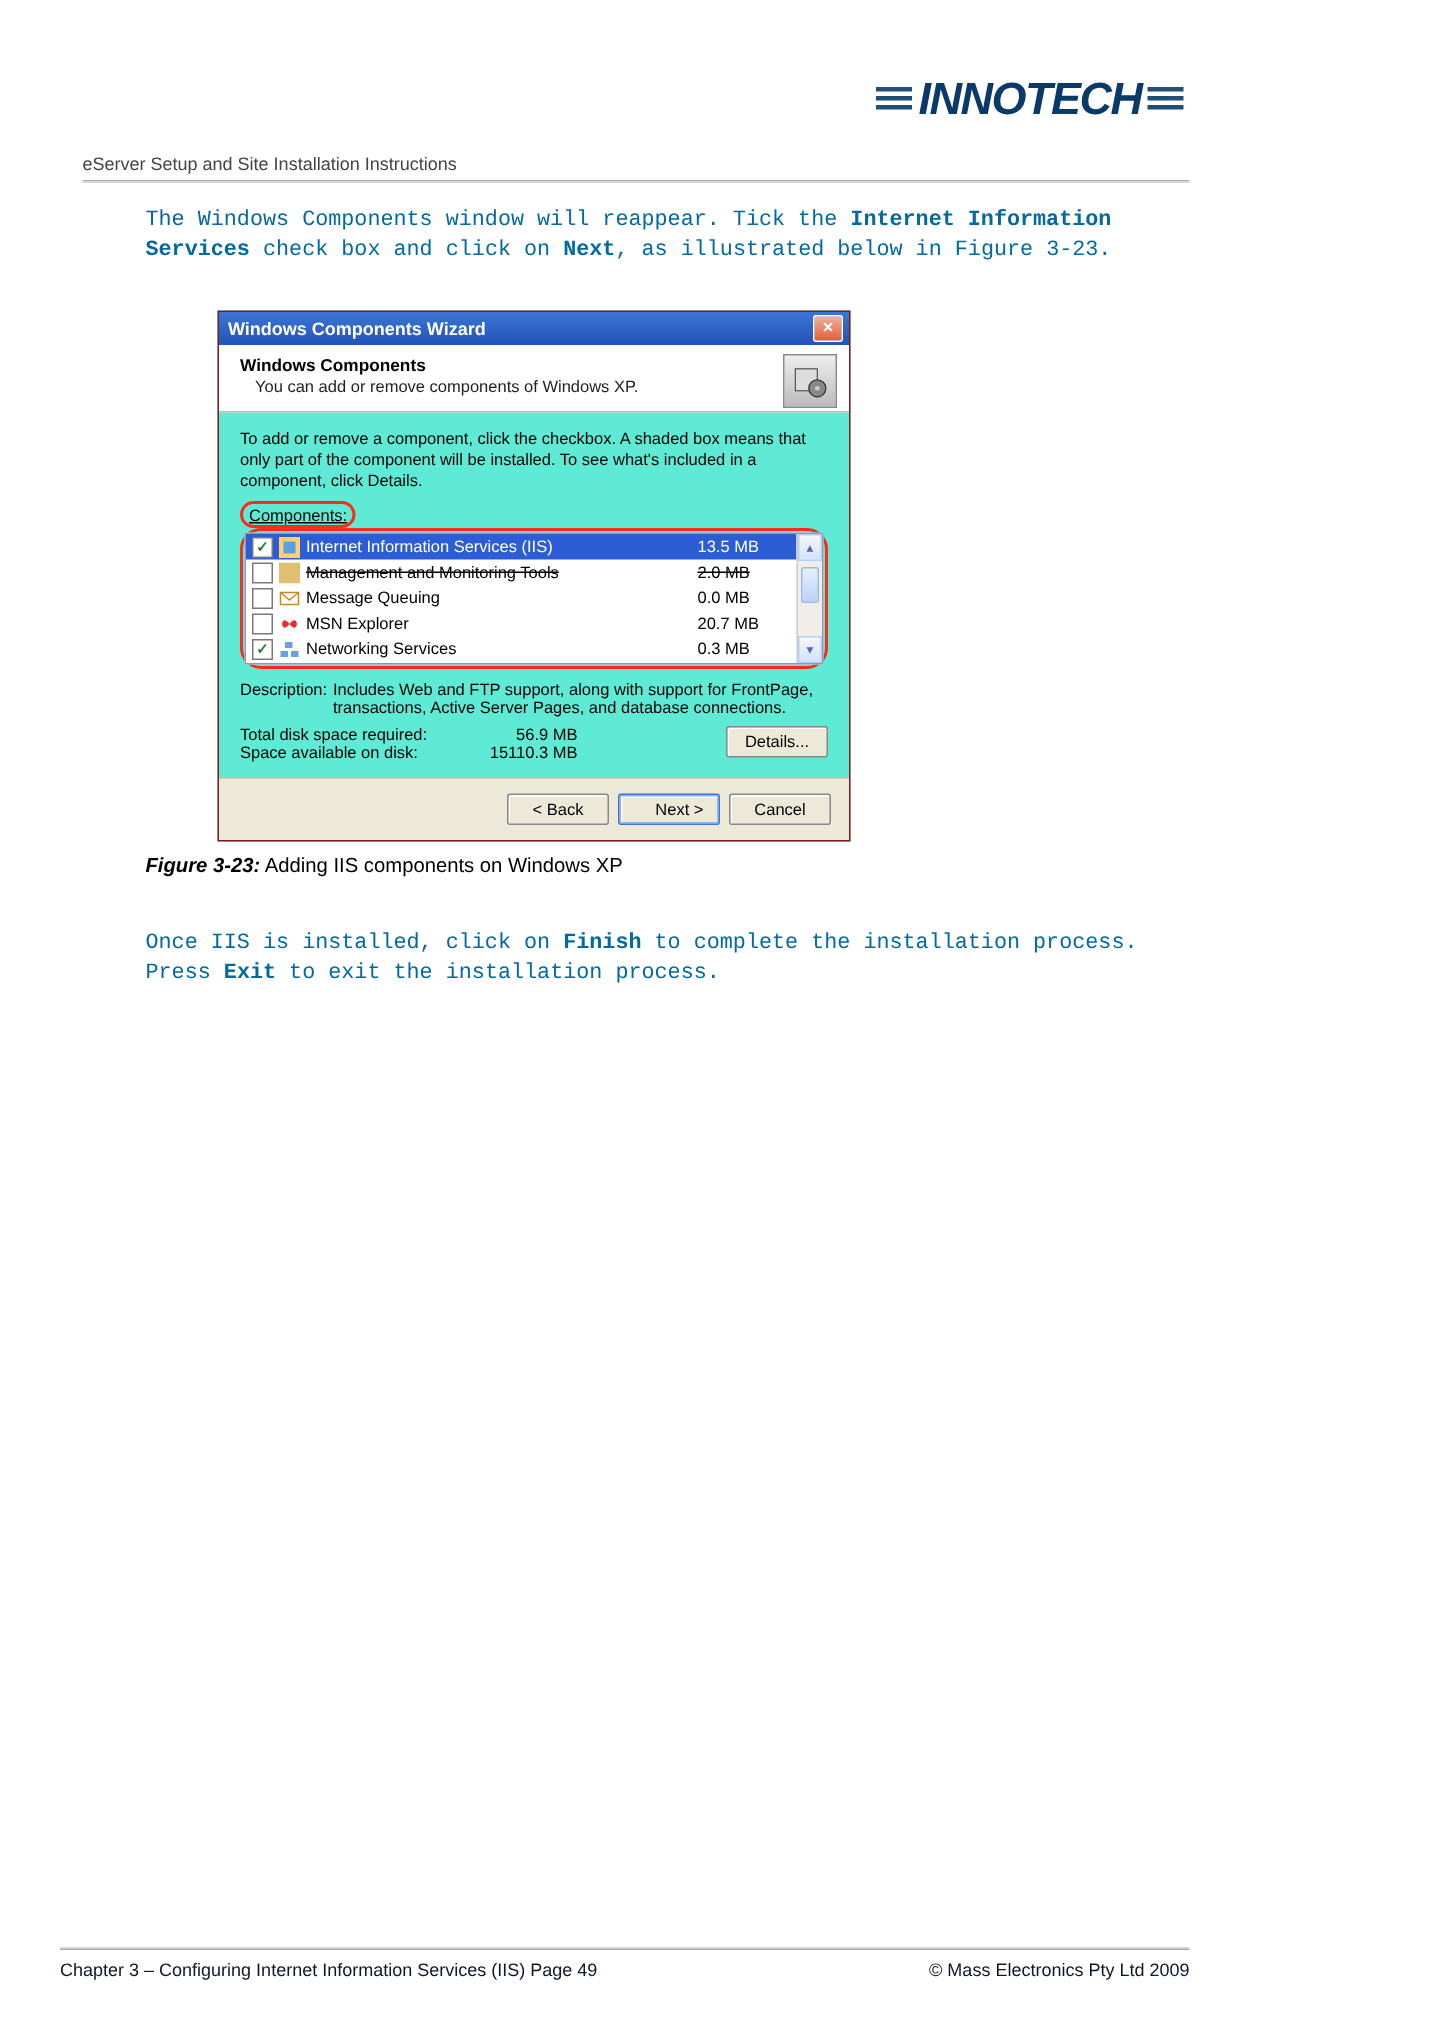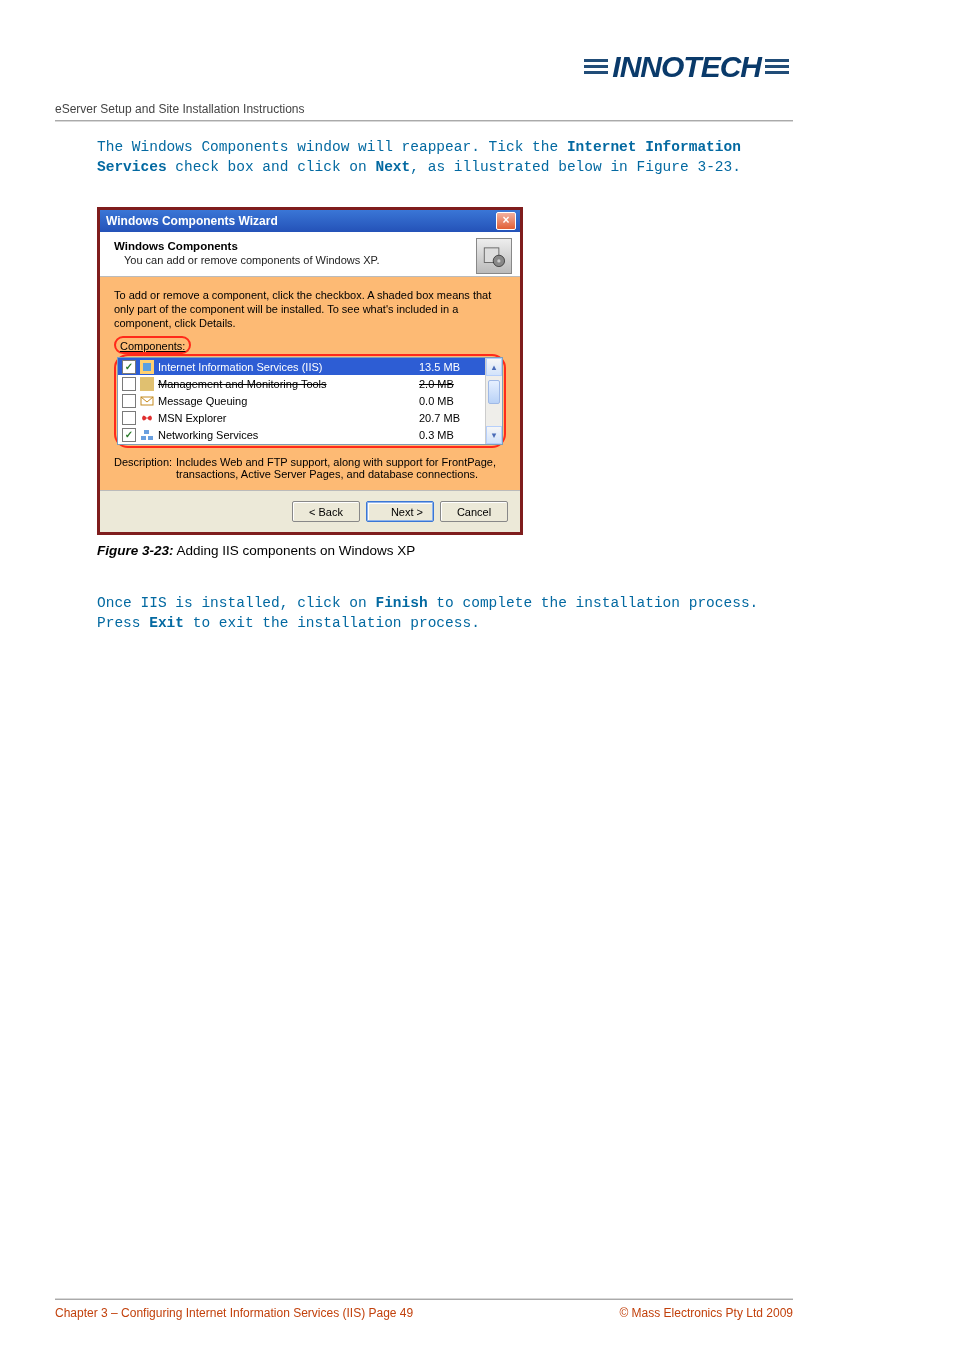--- a/index.html
+++ b/index.html
@@ -56,24 +56,25 @@
     font-size: 14.5px;
     line-height: 1.35;
     color: #0369a1;
     font-family: Liberation Mono, monospace;
   }
   .bold { font-weight: 700; }
   .figure-wrap { margin-top: 30px; }
   
   .wizard {
     width: 420px;
-    border: 3px solid #7f1d1d;
-    background: #fdba74;
+    border: 1px solid #7f1d1d;
+    background: #5eead4;
     font-family: Tahoma, Arial, sans-serif;
     font-size: 11px;
+    margin-left: 48px;
   }
   .wiz-titlebar {
     height: 22px;
     background: linear-gradient(#3a76d6, #2452b8);
     display: flex;
     align-items: center;
     padding: 0 4px;
     color: #fff;
     font-weight: 700;
     font-size: 12px;
@@ -171,22 +172,22 @@
     box-shadow: inset 1px 1px 0 #fff;
   }
   .win-button.accent { border:1px solid #3a76d6; box-shadow:0 0 0 1px #8fb3ea inset, inset 2px 2px 0 #fff;text-align:right;}
   .wiz-footer {
     border-top:1px solid #bbb; padding:10px 12px; text-align:right; background:#ece9d8;
     display:flex; justify-content:flex-end; gap:6px;
   }
   .caption { margin-top:8px; font-size:13.5px; }
   .caption .figlabel { font-weight:700; font-style:italic; }
   .footer {
-    position:absolute; bottom:30px; left:55px; right:55px;
-    font-size:12px; color:#c2410c;
+    position:absolute; bottom:30px; left:40px; right:55px;
+    font-size:12px; color:#0f172a;
   }
   .hr-bot { border:none; border-top:1px solid #d8d8d8; border-bottom:1px solid #aaa; margin-bottom:6px;}
   .footer-row { display:flex; }
   .footer-row .fl { flex:1; }
 </style>
 </head>
 <body>
 
 <div class="page">
   <div class="logo"><span>INNOTECH</span></div>
@@ -283,20 +284,34 @@
               <div class="scroll-btn up"></div>
               <div class="scroll-thumb"></div>
               <div class="scroll-btn down"></div>
             </div>
           </div>
           </div>
           <div class="desc-block">
             <span class="desc-label">Description:</span>
             <span style="flex:1;">Includes Web and FTP support, along with support for FrontPage, transactions, Active Server Pages, and database connections.</span>
           </div>
+          <div class="space-block">
+            <div class="space-row">
+              <span class="lbl">Total disk space required:</span>
+              <span class="val">56.9 MB</span>
+            </div>
+            <div class="space-row">
+              <span class="lbl">Space available on disk:</span>
+              <span class="val">15110.3 MB</span>
+            </div>
+            <div class="details-btn-wrap">
+              <button class="win-button">Details...</button>
+            </div>
+            <div style="clear:both"></div>
+          </div>
         </div>
         <div class="wiz-footer">
           <button class="win-button">&lt; Back</button>
           <button class="win-button accent">Next &gt;</button>
           <button class="win-button">Cancel</button>
         </div>
       </div>
       <div class="caption">
         <span class="figlabel">Figure 3-23:</span><span>   Adding IIS components on Windows XP</span>
       </div>

